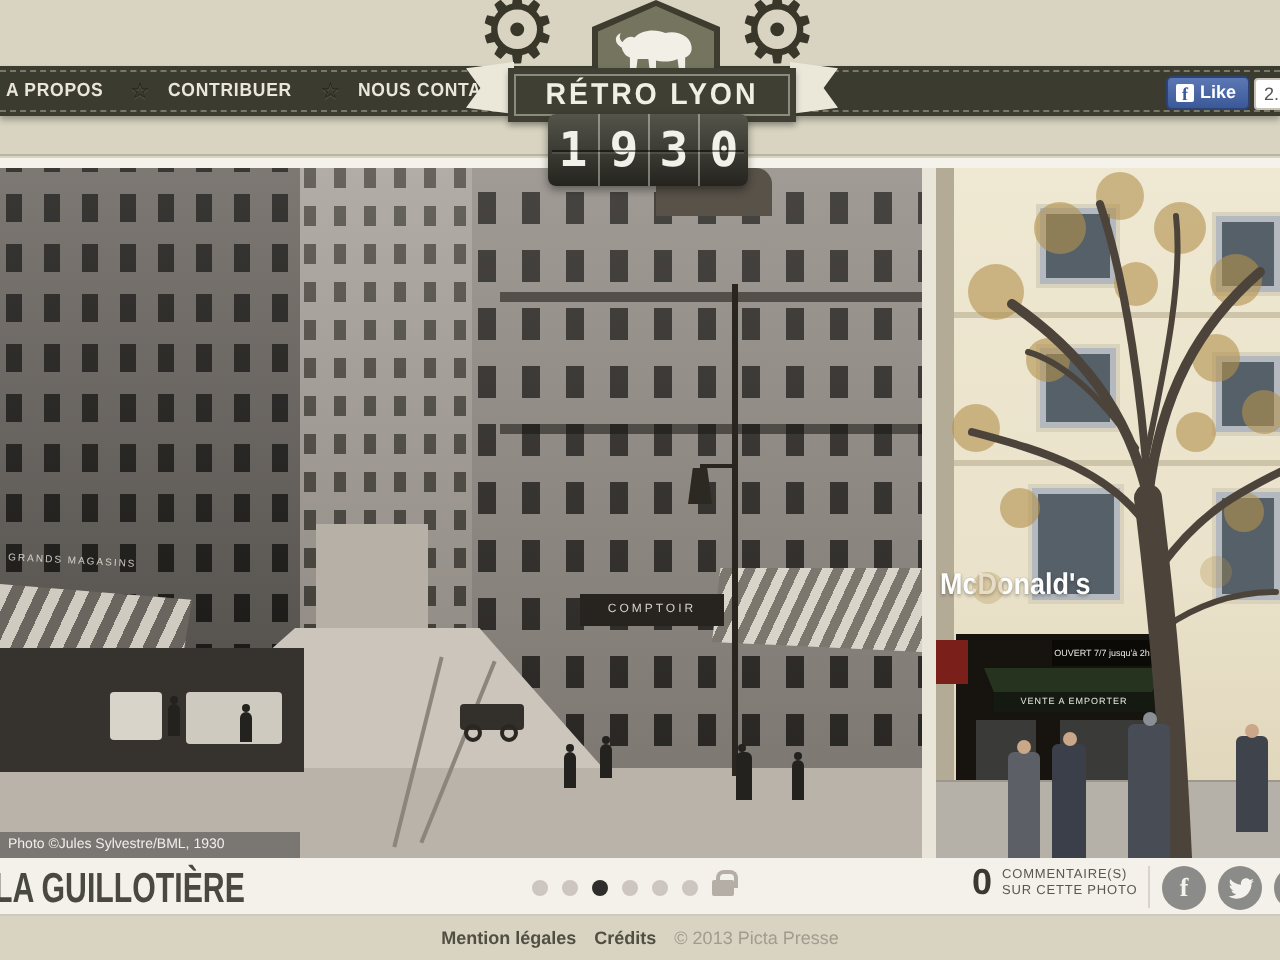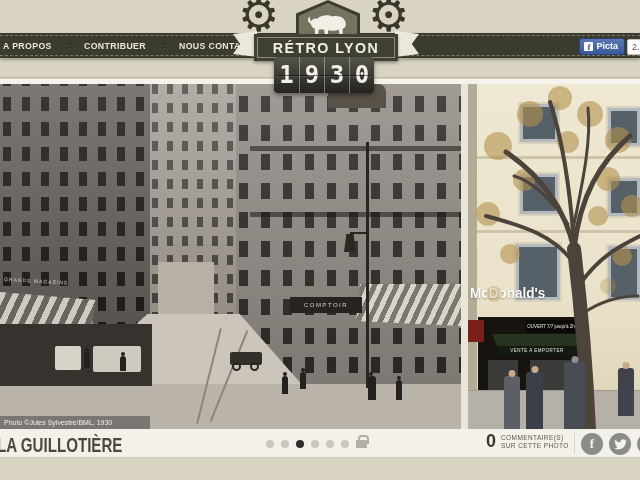--- a/index.html
+++ b/index.html
@@ -144,21 +144,21 @@
       <a class="nav-link">CONTRIBUER</a>
       <span class="nav-star">☆</span>
       <a class="nav-link">NOUS CONTACTER</a>
       <span class="nav-star">☆</span>
     </div>
   </div>
 
   <div class="fb-widget">
     <span class="fb-btn">
       <span class="fb-f">f</span>
-      <span>Picta</span>
+      <span>Like</span>
     </span>
     <span class="fb-count">2.6k</span>
   </div>
 
   <div class="badge">
     <span class="gear gear-l">⚙</span>
     <span class="gear gear-r">⚙</span>
     <div class="plaque-outer">
       <div class="plaque-inner">
         <svg width="46" height="28" viewBox="0 0 60 36">
@@ -300,14 +300,19 @@
         </a>
       <a class="sc">
         <svg width="13" height="11" viewBox="0 0 24 20">
             <path fill="#f4f2ec" d="M24 2.4c-.9.4-1.8.7-2.8.8 1-.6 1.8-1.6 2.1-2.7-.9.6-2 1-3.1 1.2C19.3.7 18.1.1 16.7.1c-2.6 0-4.8 2.1-4.8 4.8 0 .4 0 .7.1 1.1C8.1 5.8 4.6 3.9 2.2 1 .9 3.2 1.8 5.8 3.7 7.1c-.8 0-1.5-.2-2.2-.6 0 2.3 1.6 4.3 3.8 4.7-.7.2-1.4.2-2.2.1.6 1.9 2.4 3.3 4.5 3.4-2 1.6-4.6 2.3-7.1 2 2.1 1.4 4.7 2.2 7.5 2.2 9 0 14-7.5 13.7-14.2.9-.7 1.7-1.5 2.3-2.3z"></path>
           </svg>
       </a>
       <a class="sc"></a>
     </div>
   </div>
 
+  <div class="footer">
+    <a>Mention légales</a>
+    <a>Crédits</a>
+    <span class="copy">© 2013 Picta Presse</span>
+  </div>
 
 </div>
 
 </body></html>

